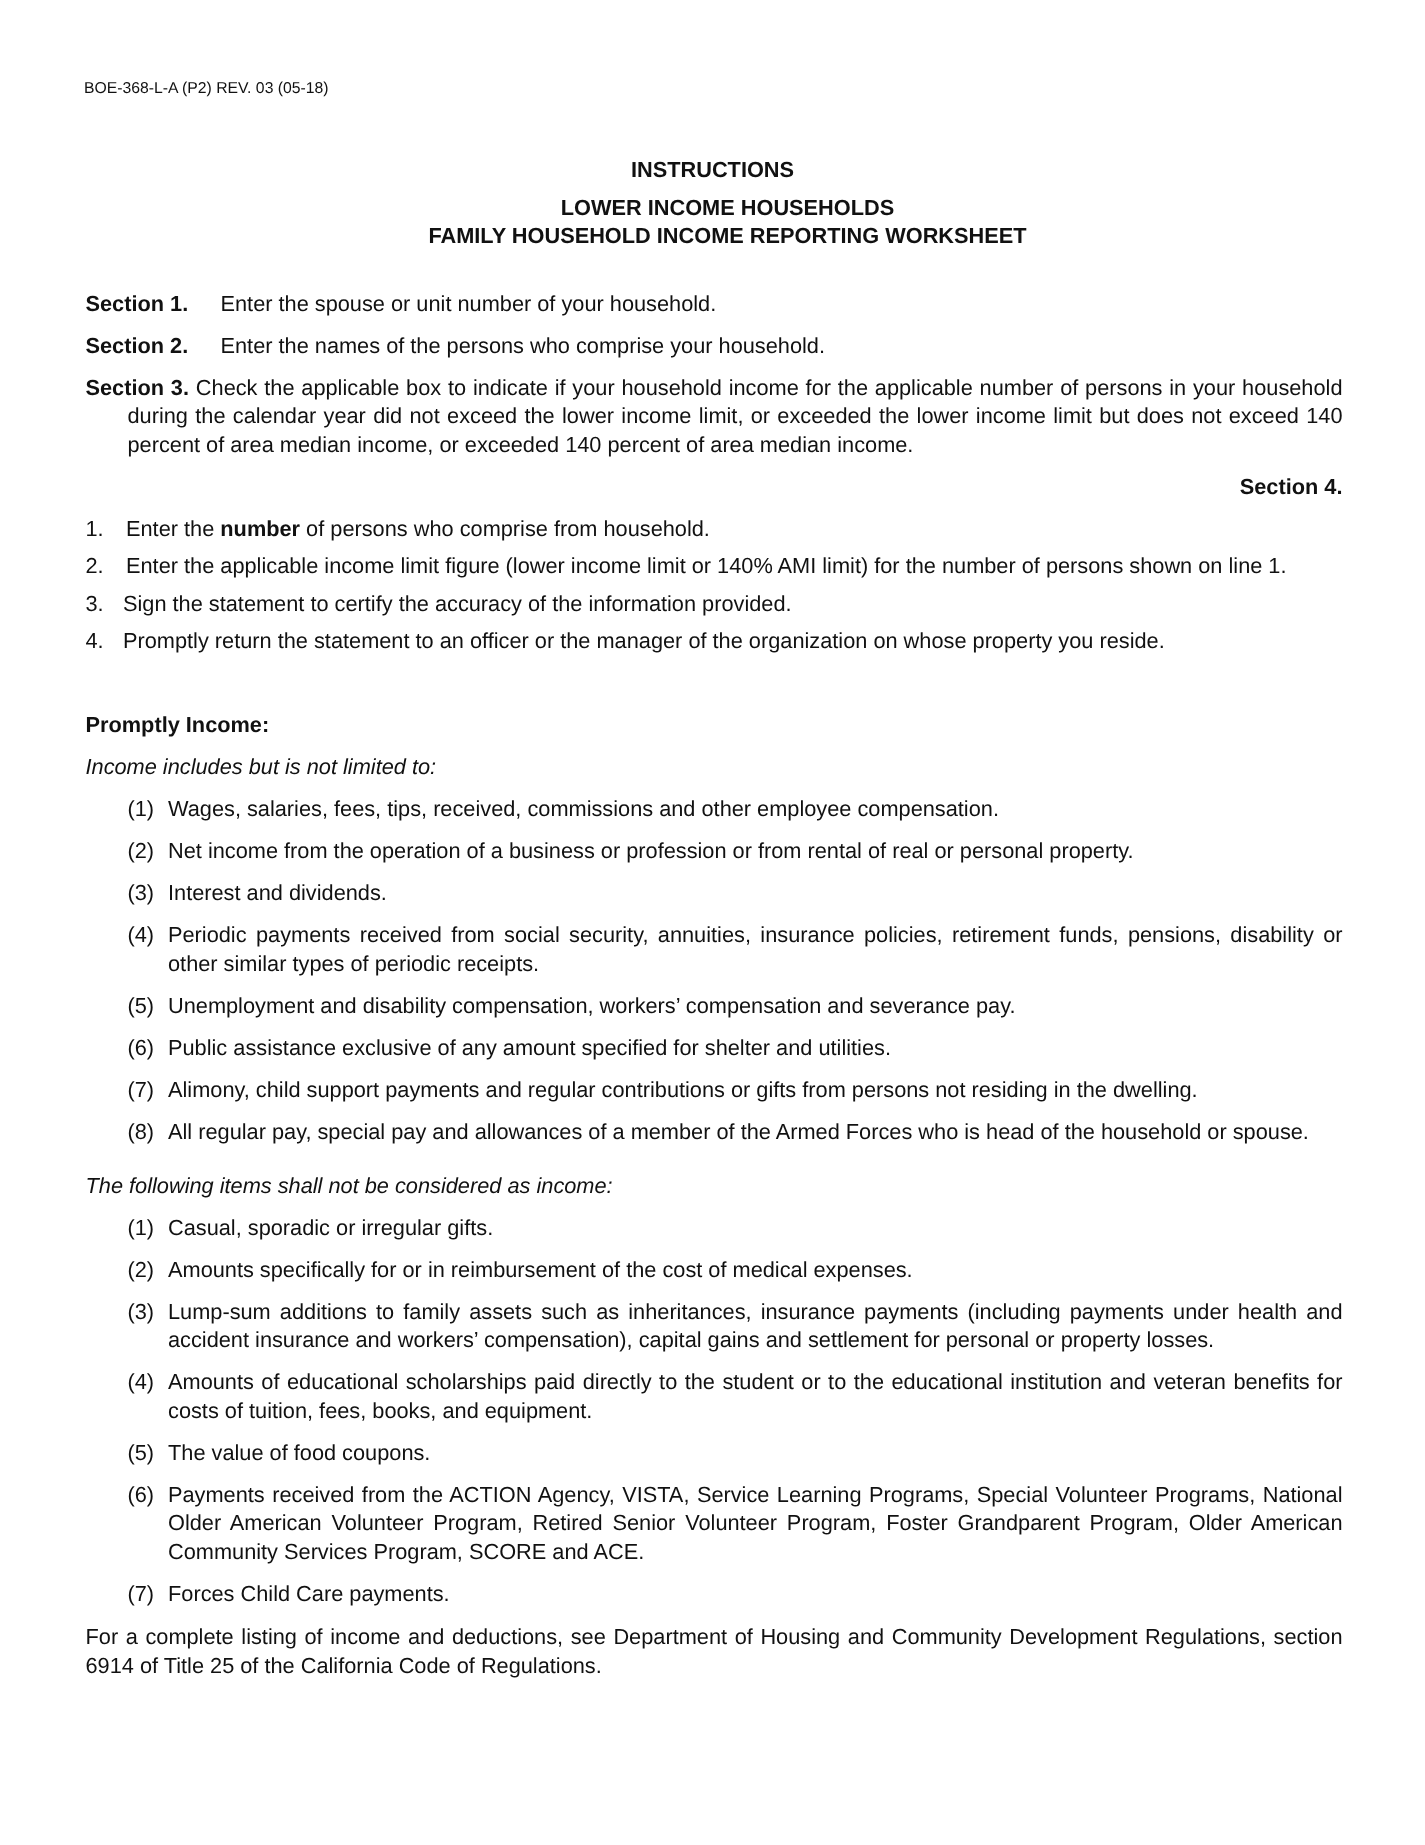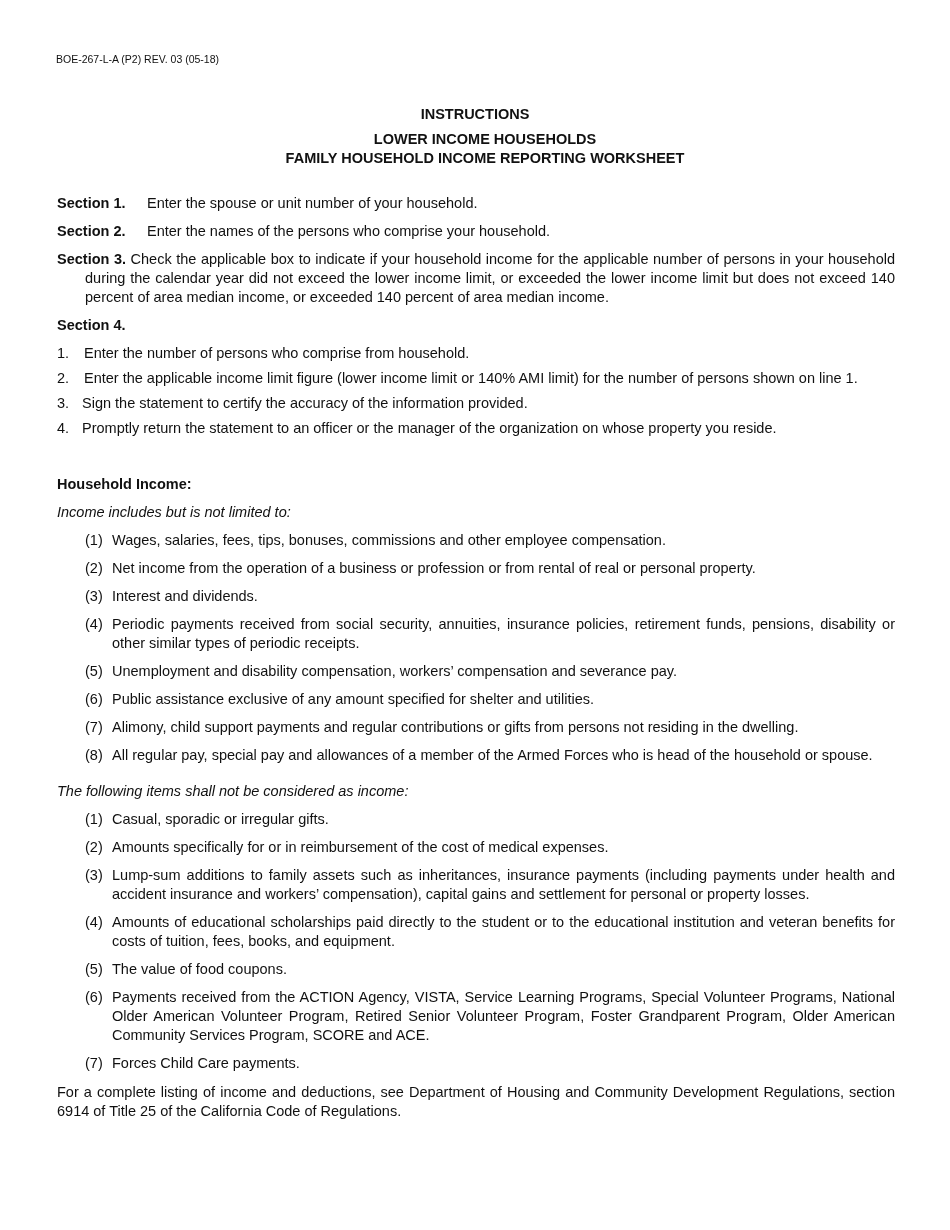--- a/index.html
+++ b/index.html
@@ -9,38 +9,38 @@
     }
     .form-id { position: absolute; left: 56px; top: 53px; font-size: 10.5px; }
     .titles { position: absolute; left: 0; width: 950px; top: 106px; text-align: center; font-weight: bold; font-size: 14.5px; }
     .titles .t1 { margin-bottom: 8px; }
     .titles .t2, .titles .t3 { line-height: 19px; padding-left: 20px; }
     .content { position: absolute; left: 57px; top: 194px; width: 838px; font-size: 14.5px; line-height: 19px; }
     .sec-line { display: flex; margin-bottom: 9px; }
     .sec-label { font-weight: bold; width: 90px; flex: none; }
     .sec3 { text-indent: -28px; padding-left: 28px; text-align: justify; margin-bottom: 9px; }
     .sec3 .sec-label-inline { font-weight: bold; }
-    .sec4-head { font-weight: bold; margin-bottom: 9px; }
+    .sec4-head { font-weight: bold; margin-bottom: 9px; text-align: right; }
     .num-item { display: flex; margin-bottom: 6px; text-align: justify; }
     .num-item .n { width: 27px; flex: none; }
     .num-item .n.narrow { width: 25px; }
     .num-item .txt { flex: 1; }
     .hi-head { font-weight: bold; margin-top: 37px; margin-bottom: 9px; }
     .ital { font-style: italic; margin-bottom: 9px; }
     .list-item { display: flex; margin-left: 28px; margin-bottom: 9px; text-align: justify; }
     .list-item .n { width: 27px; flex: none; }
     .list-item .txt { flex: 1; }
     .ital2 { font-style: italic; margin-top: 17px; margin-bottom: 9px; }
     .footer-para { margin-top: 10px; text-align: justify; }
-    b { font-weight: normal; }
+    b { font-weight: bold; }
   </style>
 </head>
 <body>
 
-<div class="form-id">BOE-267-L-A (P2) REV. 03 (05-18)</div>
+<div class="form-id">BOE-368-L-A (P2) REV. 03 (05-18)</div>
 
 <div class="titles">
   <div class="t1">INSTRUCTIONS</div>
   <div class="t2">LOWER INCOME HOUSEHOLDS</div>
   <div class="t3">FAMILY HOUSEHOLD INCOME REPORTING WORKSHEET</div>
 </div>
 
 <div class="content">
   <div class="sec-line">
     <span class="sec-label">Section 1.</span>
@@ -63,26 +63,26 @@
   </div>
   <div class="num-item">
     <span class="n narrow">3.</span>
     <span class="txt">Sign the statement to certify the accuracy of the information provided.</span>
   </div>
   <div class="num-item">
     <span class="n narrow">4.</span>
     <span class="txt">Promptly return the statement to an officer or the manager of the organization on whose property you reside.</span>
   </div>
 
-  <div class="hi-head">Household Income:</div>
+  <div class="hi-head">Promptly Income:</div>
   <div class="ital">Income includes but is not limited to:</div>
   <div id="includes-list">
       <div class="list-item">
         <span class="n">(1)</span>
-        <span class="txt">Wages, salaries, fees, tips, bonuses, commissions and other employee compensation.</span>
+        <span class="txt">Wages, salaries, fees, tips, received, commissions and other employee compensation.</span>
       </div>
       <div class="list-item">
         <span class="n">(2)</span>
         <span class="txt">Net income from the operation of a business or profession or from rental of real or personal property.</span>
       </div>
       <div class="list-item">
         <span class="n">(3)</span>
         <span class="txt">Interest and dividends.</span>
       </div>
       <div class="list-item">

